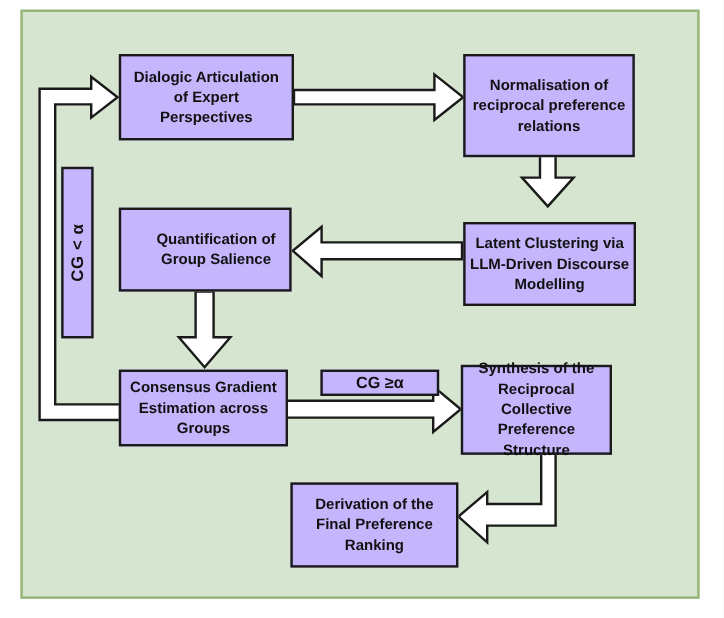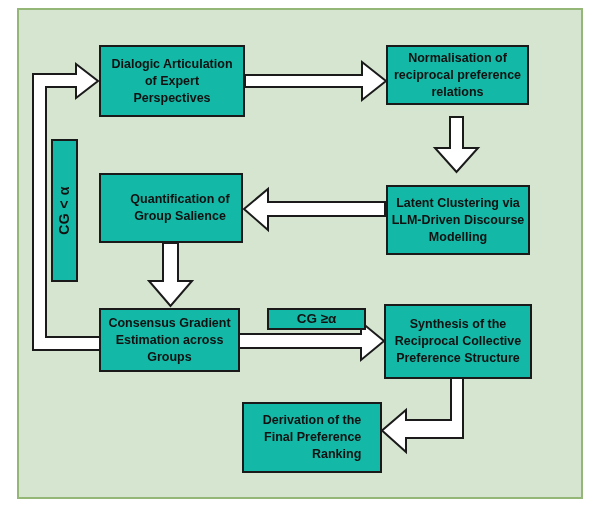--- a/index.html
+++ b/index.html
@@ -1,31 +1,31 @@
 <!DOCTYPE html>
 <html><head>
 <meta charset="utf-8">
 <style>
   html,body{margin:0;padding:0;background:#ffffff;}
   body{width:603px;height:515px;position:relative;overflow:hidden;
        font-family:"Liberation Sans", sans-serif;}
   .panel{position:absolute;left:17px;top:8px;width:566px;height:491px;
          background:#d6e5d0;border:2px solid #94b677;box-sizing:border-box;}
   svg.arrows{position:absolute;left:0;top:0;z-index:1;}
-  .node{position:absolute;z-index:2;background:#14b8a6;border:2px solid #1a1a1a;
+  .node{position:absolute;z-index:2;background:#c4b5fd;border:2px solid #1a1a1a;
         box-sizing:border-box;display:flex;align-items:center;justify-content:center;
         text-align:center;font-weight:bold;color:#111;font-size:12.5px;
         line-height:17px;white-space:pre-line;}
   .n-dialogic{left:99px;top:45px;width:146px;height:72px;}
-  .n-normalisation{left:386px;top:45px;width:143px;height:60px;}
+  .n-normalisation{left:386px;top:45px;width:143px;height:86px;}
   .n-latent{left:386px;top:185px;width:144px;height:70px;}
   .n-quantification{left:99px;top:173px;width:144px;height:70px;padding-left:18px;}
   .n-consensus{left:99px;top:308px;width:141px;height:64px;}
-  .n-synthesis{left:384px;top:304px;width:148px;height:75px;}
-  .n-derivation{left:242px;top:402px;width:140px;height:71px;text-align:right;}
+  .n-synthesis{left:384px;top:304px;width:126px;height:75px;}
+  .n-derivation{left:242px;top:402px;width:140px;height:71px;}
   .lbl-cg-ge{left:267px;top:308px;width:99px;height:22px;font-size:13.5px;line-height:13.5px;}
   .lbl-cg-lt{left:51px;top:139px;width:27px;height:143px;}
   .lbl-cg-lt span{transform:rotate(-90deg);white-space:nowrap;font-size:14px;letter-spacing:0.5px;}
   path.hollow{fill:#ffffff;stroke:#1a1a1a;stroke-width:2;stroke-linejoin:miter;}
 </style>
 </head>
 <body>
 
 <div class="panel"></div>
 

